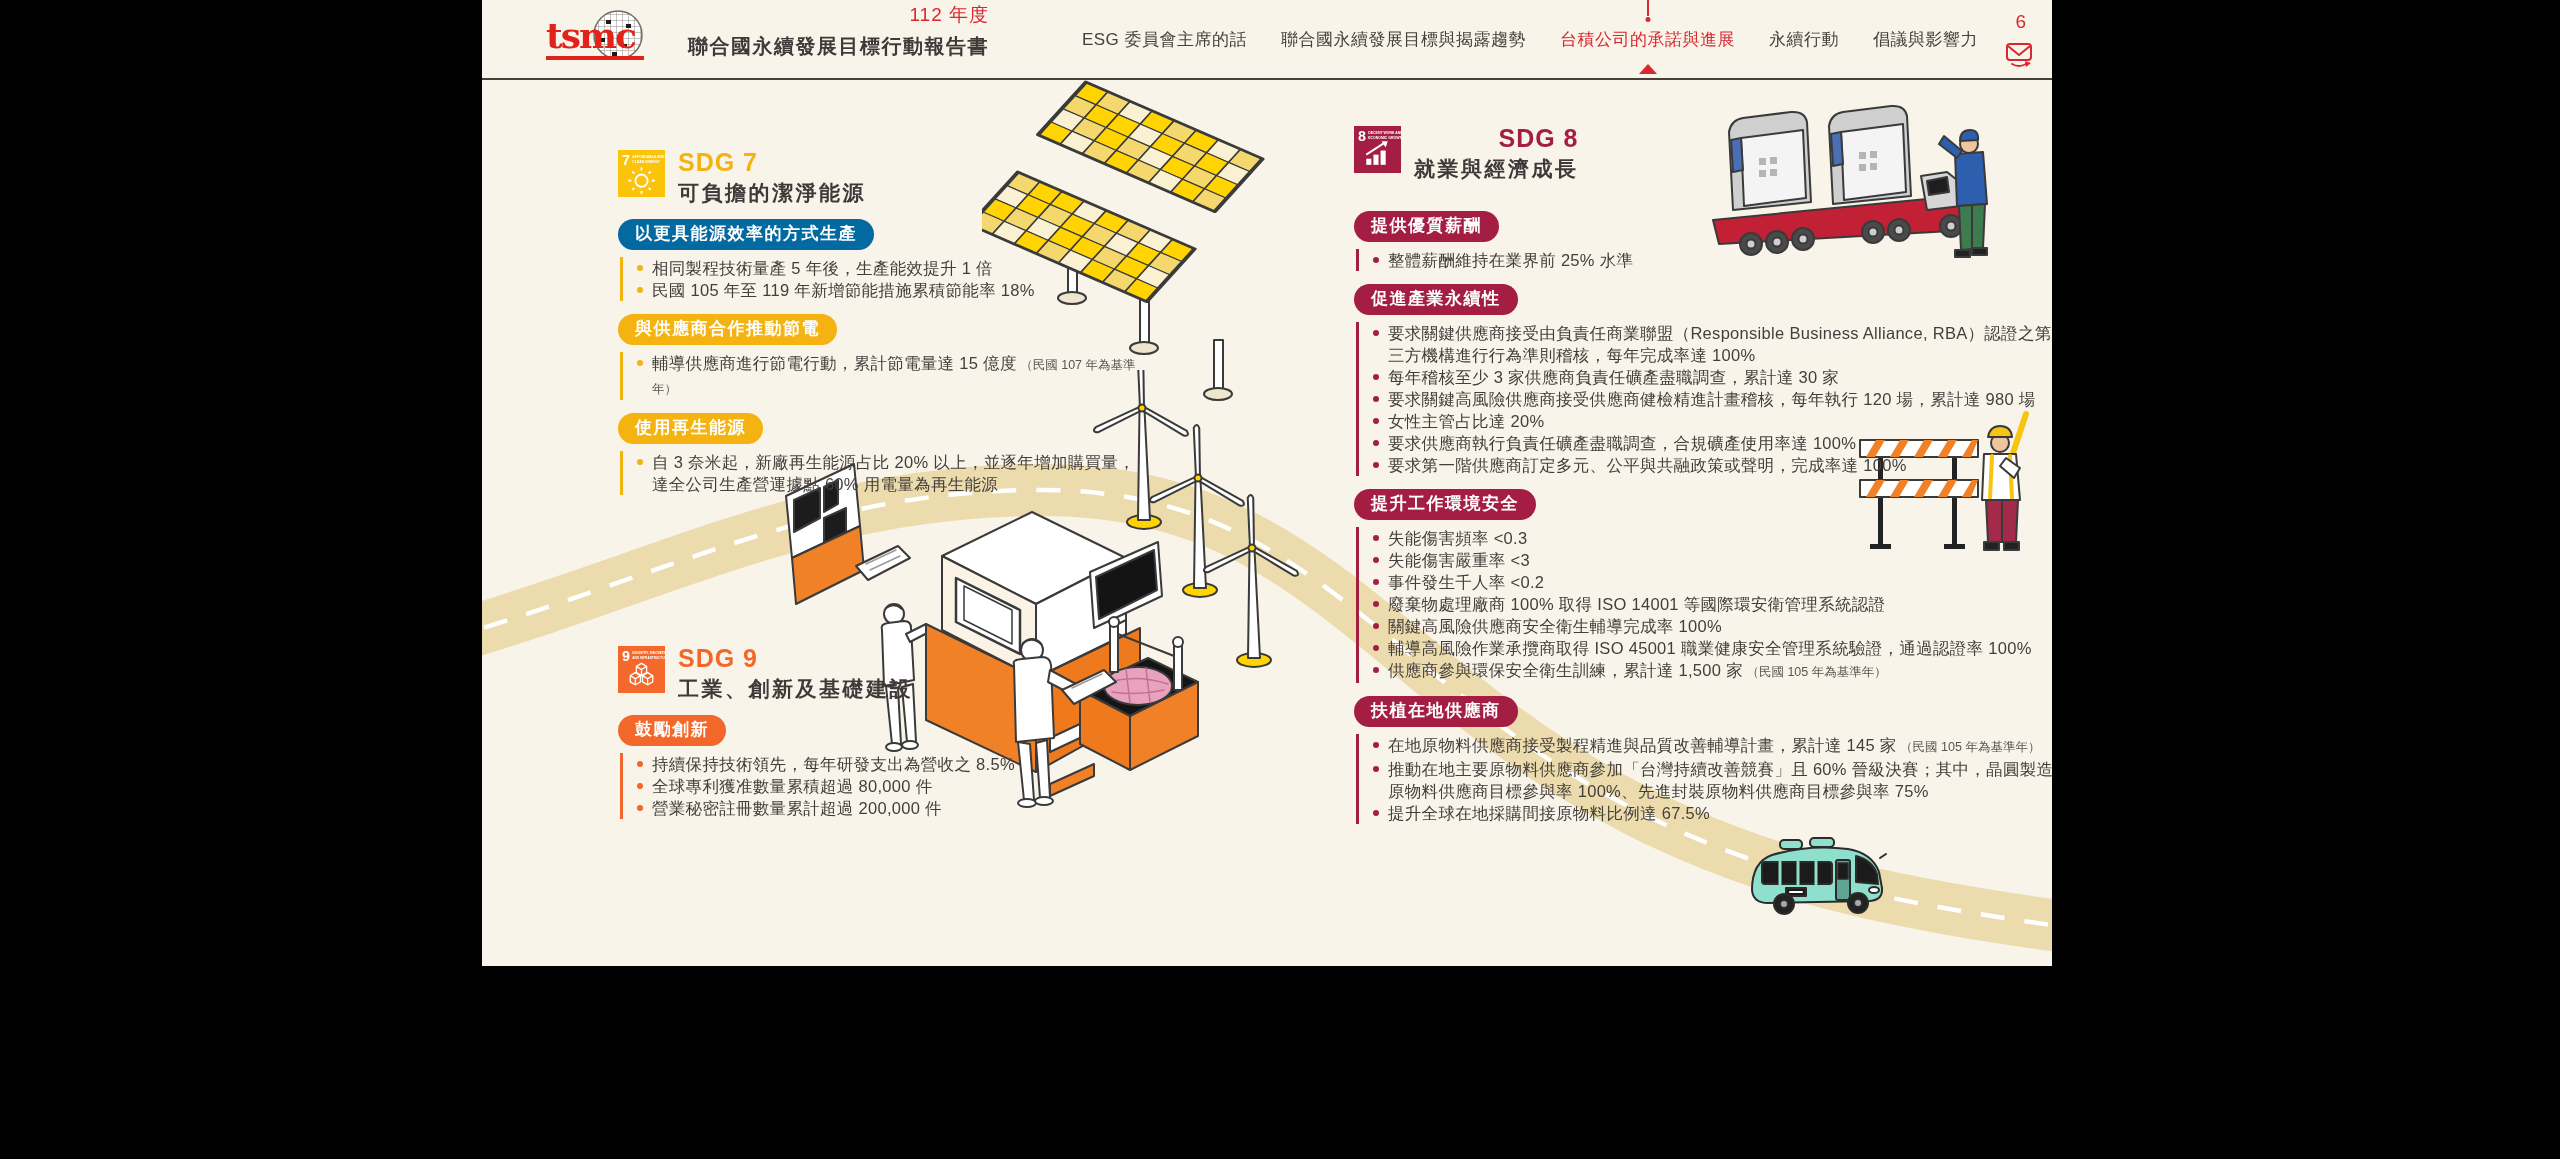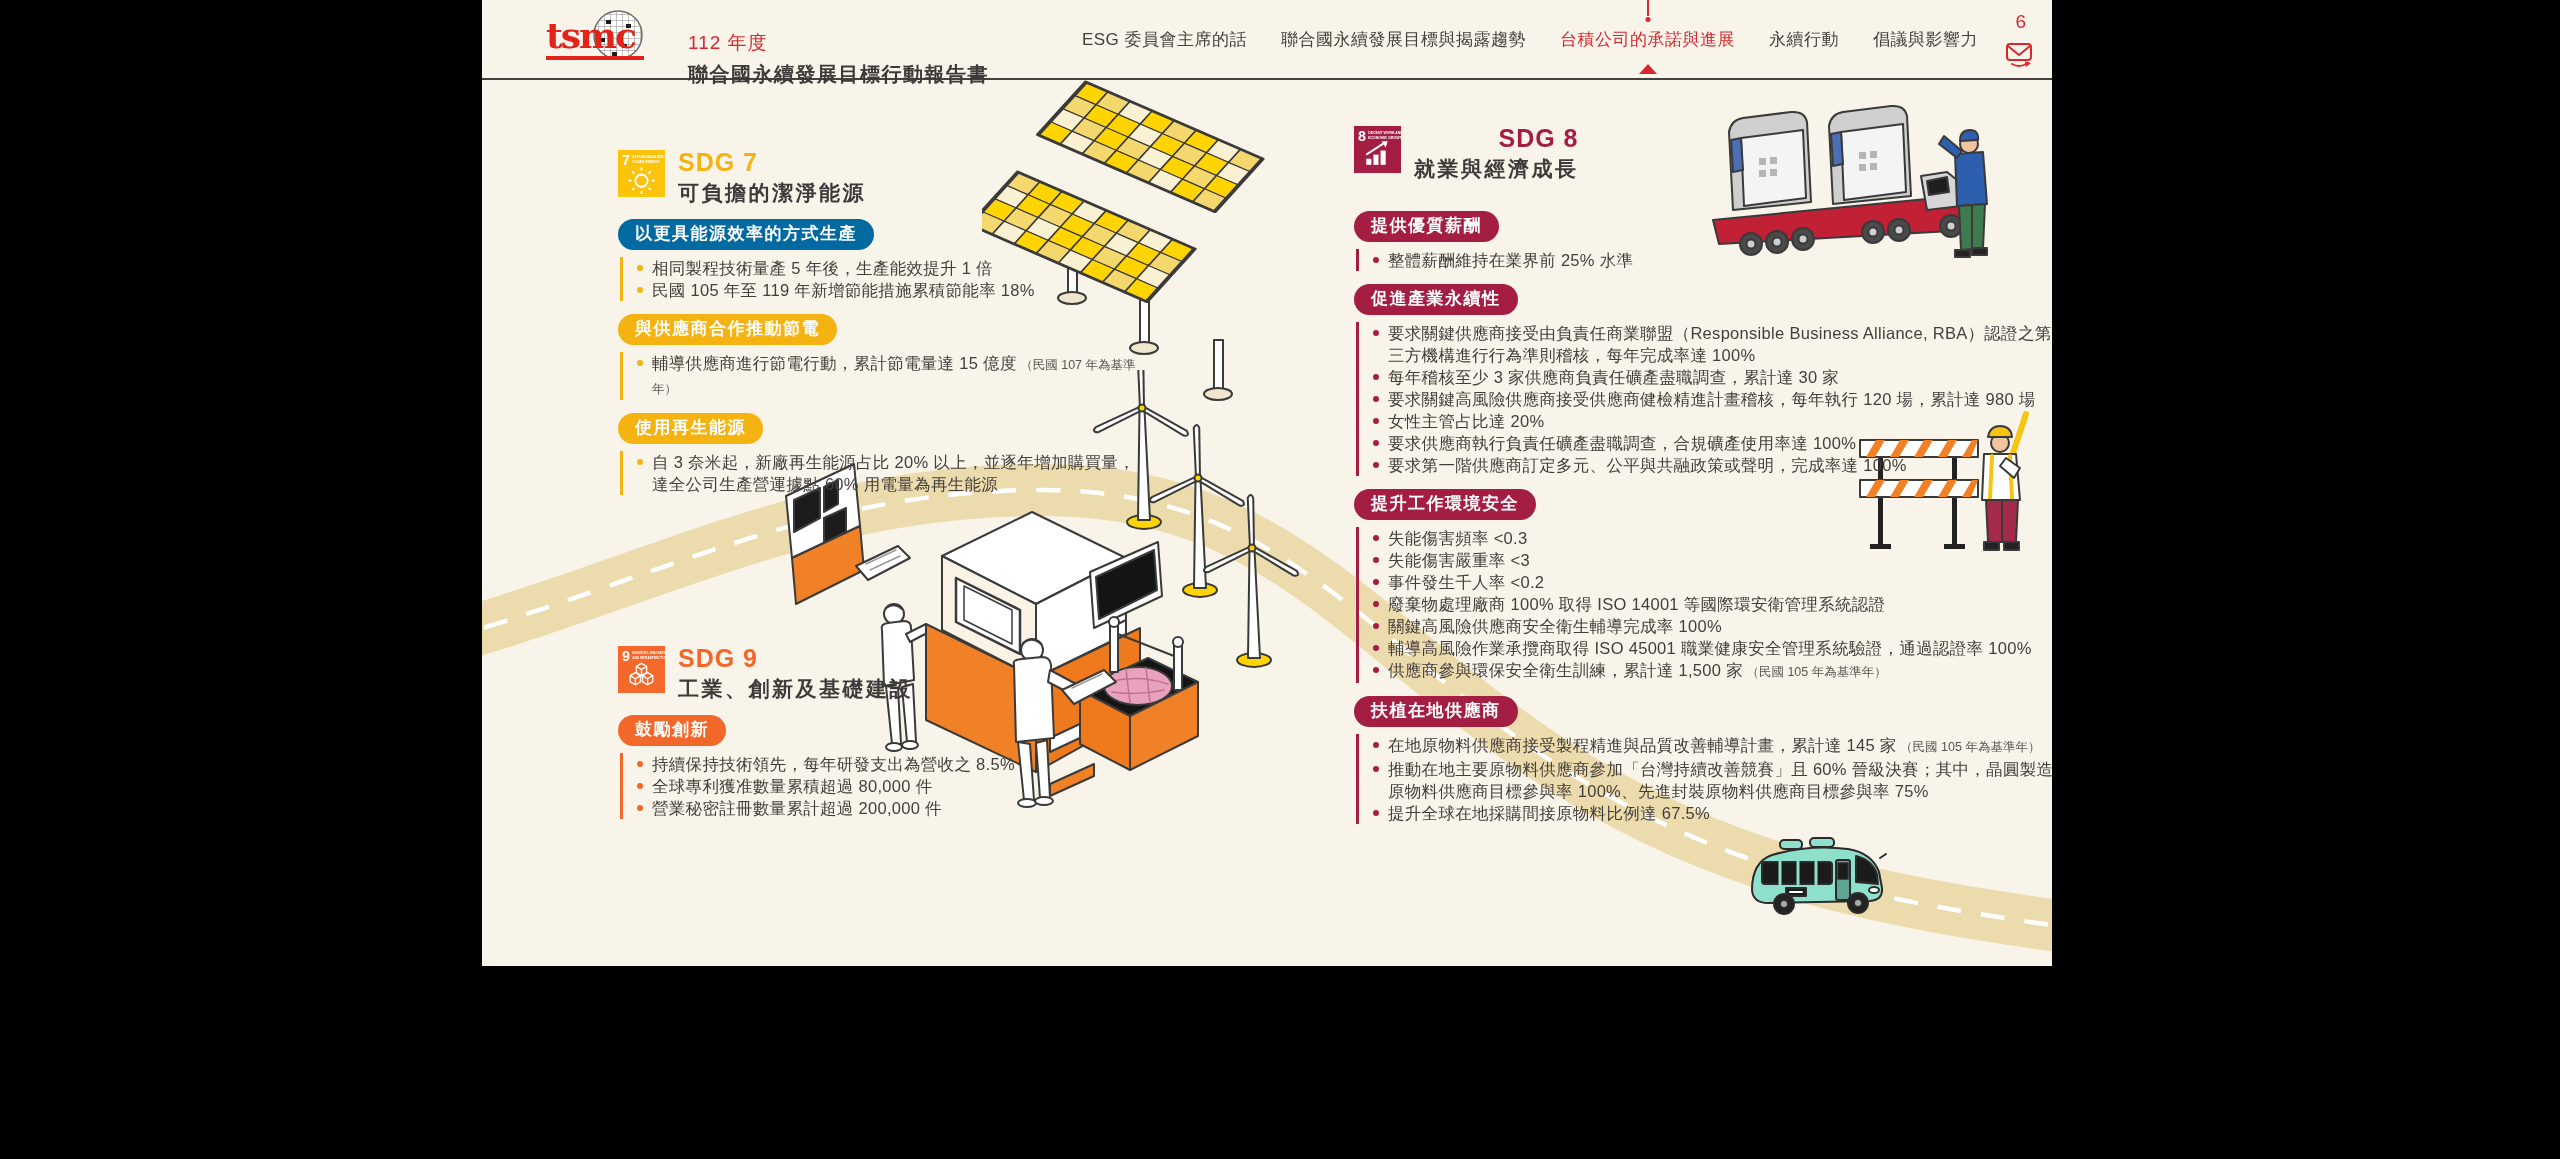--- a/index.html
+++ b/index.html
@@ -1,22 +1,22 @@
 <!DOCTYPE html>
 <html><head>
 <meta charset="utf-8">
 <style>
   html,body{margin:0;padding:0;background:#000;width:2560px;height:1159px;overflow:hidden;
     font-family:"Liberation Sans","DejaVu Sans",sans-serif;}
   .page{position:absolute;left:482px;top:0;width:1570px;height:966px;background:#f8f4ea;color:#3f3a39;}
 
   
-  .hdr{position:absolute;top:0;left:0;right:0;height:78px;border-bottom:2.5px solid #45403c;z-index:20;}
+  .hdr{position:absolute;top:0;left:0;right:0;height:78px;border-bottom:2.5px solid #45403c;z-index:20;text-align:right;}
   .logo{position:absolute;left:44px;top:8px;width:160px;height:62px;}
-  .titles{position:absolute;left:206px;top:30px;}
+  .titles{position:absolute;left:206px;top:2px;}
   .year{color:#d7282f;font-size:19px;letter-spacing:1px;}
   .rtitle{font-size:20px;font-weight:bold;letter-spacing:1.5px;margin-top:5px;color:#3f3a39;}
   .nav{position:absolute;right:74px;top:0;height:78px;display:flex;align-items:center;gap:34px;z-index:21;}
   .nav-item{font-size:17px;color:#45403c;cursor:pointer;position:relative;white-space:nowrap;letter-spacing:.5px;}
   .nav-item.active{color:#d7282f;}
   .nav-item.active .m-line{position:absolute;left:50%;transform:translateX(-50%);bottom:100%;margin-bottom:12px;width:2px;height:20px;background:#d7282f;}
   .nav-item.active .m-dot{position:absolute;left:50%;transform:translateX(-50%);bottom:100%;margin-bottom:6px;width:5px;height:5px;border-radius:50%;background:#d7282f;}
   .nav-item.active .m-tri{position:absolute;left:50%;transform:translateX(-50%);top:100%;margin-top:13px;width:0;height:0;
      border-left:9px solid transparent;border-right:9px solid transparent;border-bottom:10px solid #d7282f;}
   .pagenum{position:absolute;right:26px;top:11px;color:#d7282f;font-size:19px;z-index:22;}

